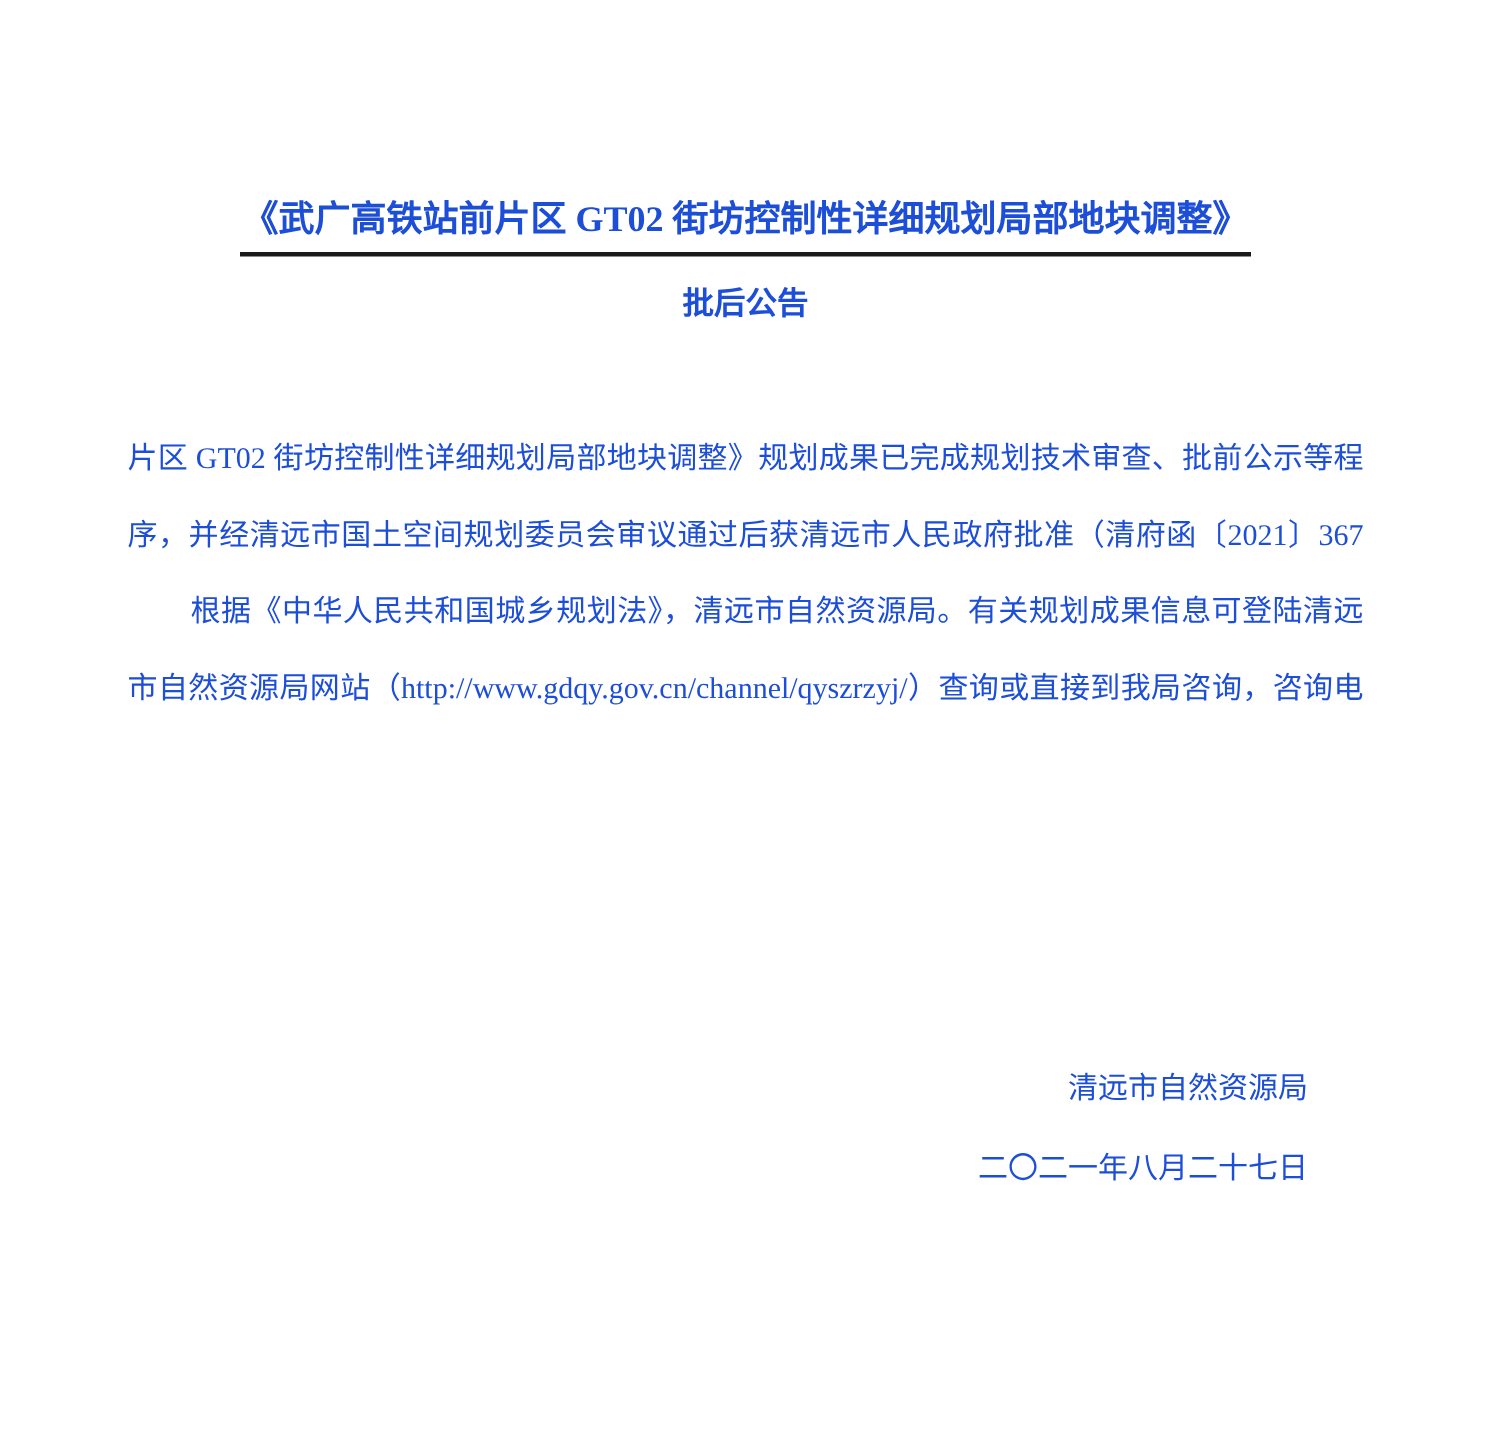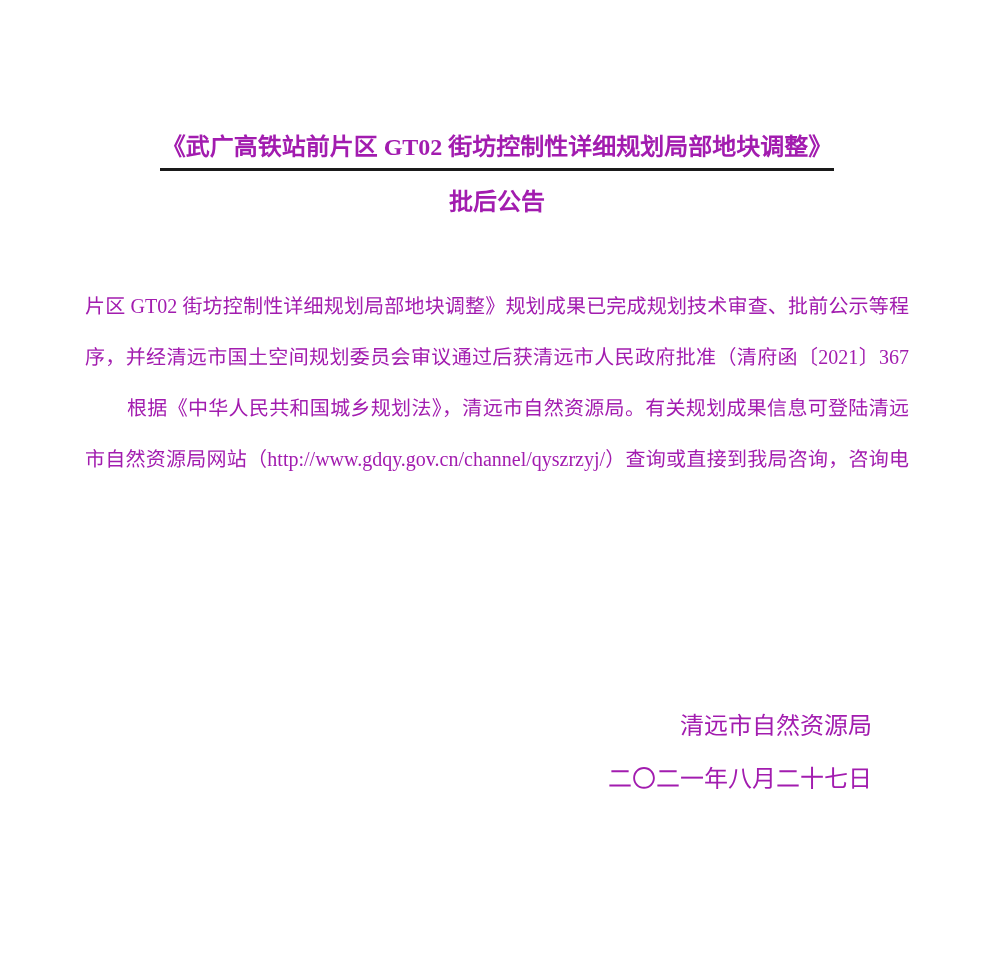--- a/index.html
+++ b/index.html
@@ -5,21 +5,21 @@
   html, body {
     margin: 0;
     padding: 0;
     background: #ffffff;
   }
   .page {
     position: relative;
     width: 1000px;
     height: 961px;
     background: #ffffff;
-    color: #a21caf;
+    color: #1d4ed8;
     font-family: "Liberation Serif", "DejaVu Serif", serif;
     overflow: hidden;
   }
   .title-wrap {
     position: absolute;
     top: 130px;
     left: 85px;
     width: 824px;
     text-align: center;
     font-size: 24px;
@@ -31,21 +31,21 @@
     display: inline-block;
     border-bottom: 3px solid #1a1a1a;
     padding: 0 2px 4px 2px;
   }
   .subtitle {
     position: absolute;
     top: 187px;
     left: 85px;
     width: 824px;
     text-align: center;
-    font-size: 24px;
+    font-size: 21px;
     font-weight: bold;
     line-height: 30px;
   }
   .body-text {
     position: absolute;
     top: 281px;
     left: 85px;
     width: 824px;
     font-size: 20px;
   }
@@ -63,21 +63,21 @@
     text-indent: 42px;
   }
   .signature {
     position: absolute;
     top: 700px;
     left: 85px;
     width: 824px;
     box-sizing: border-box;
     padding-right: 37px;
     text-align: right;
-    font-size: 24px;
+    font-size: 20px;
   }
   .sig-line {
     height: 53px;
     line-height: 53px;
     overflow: hidden;
   }
 </style>
 </head>
 <body>
 

